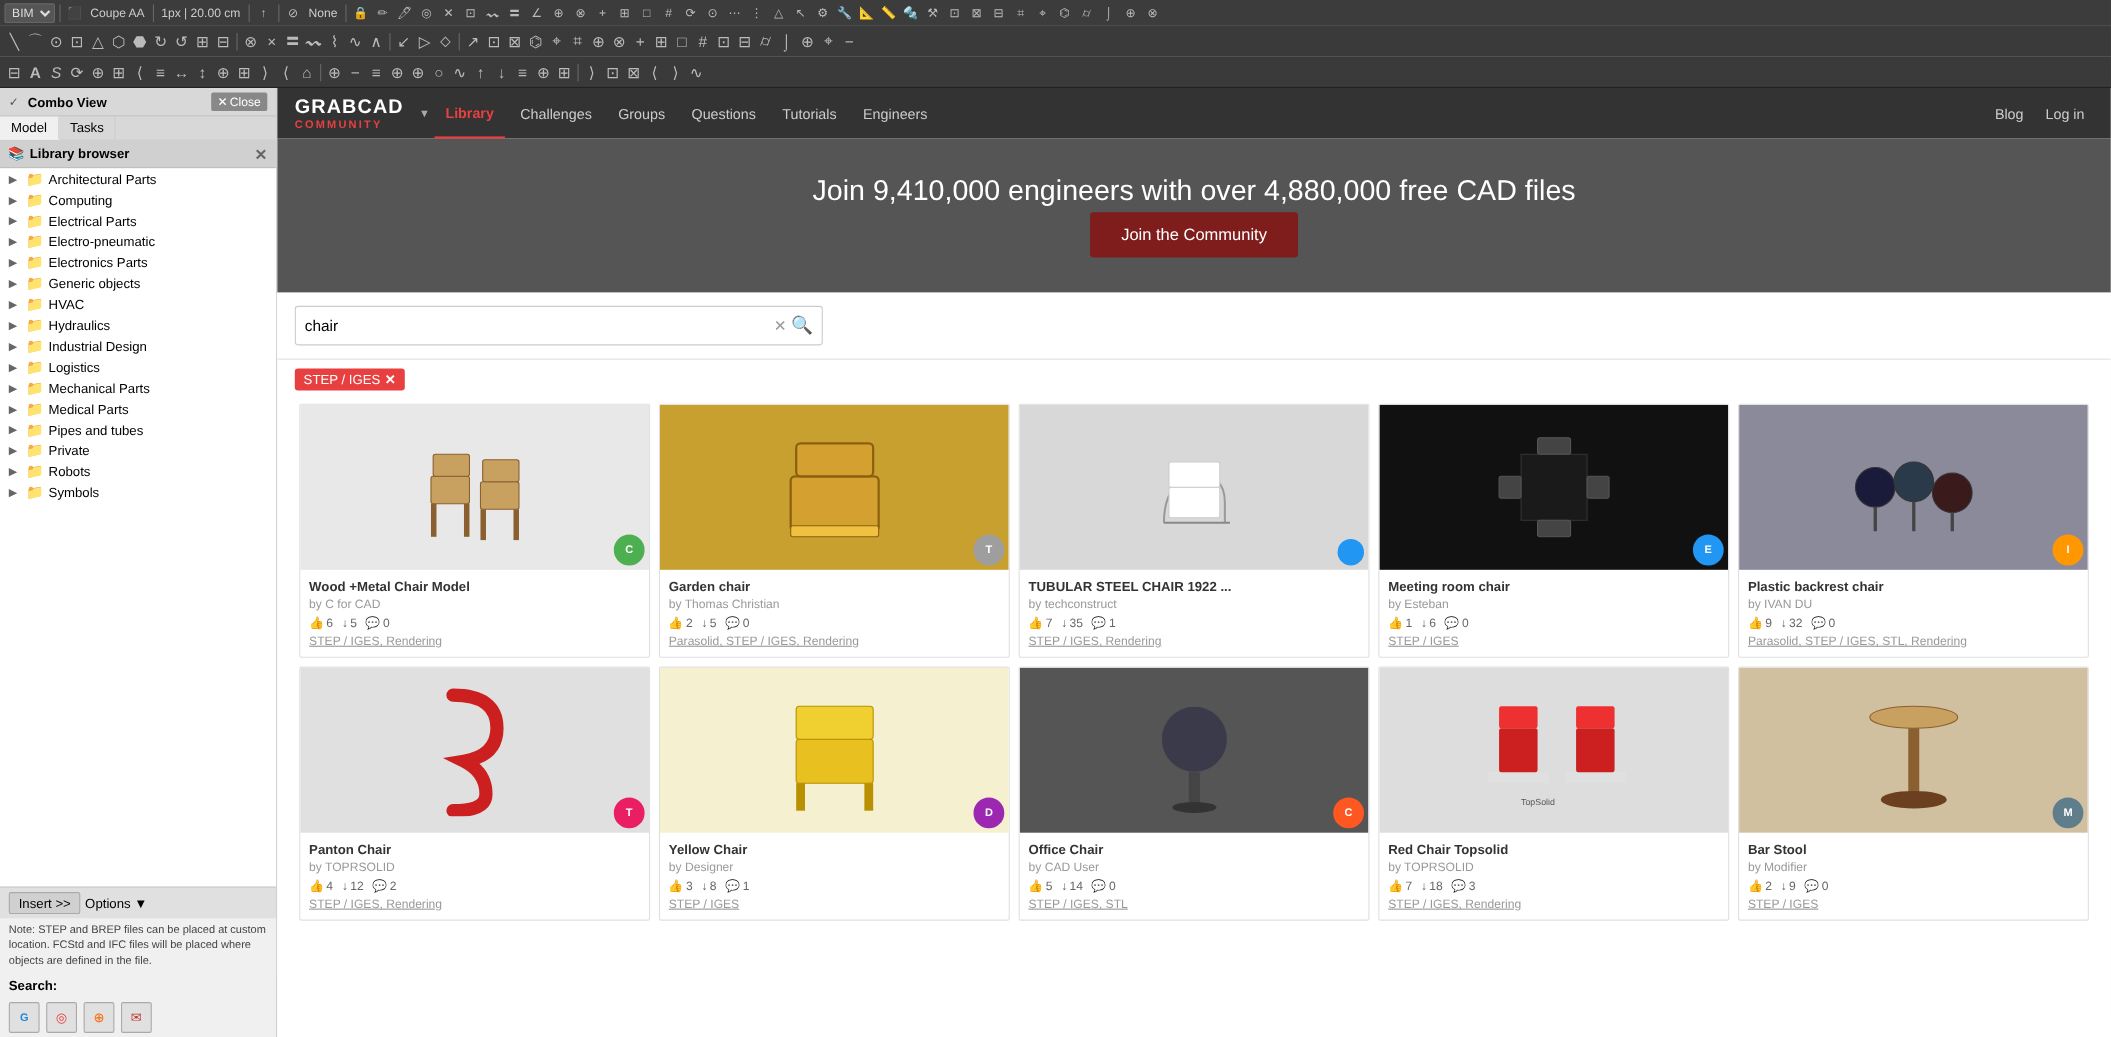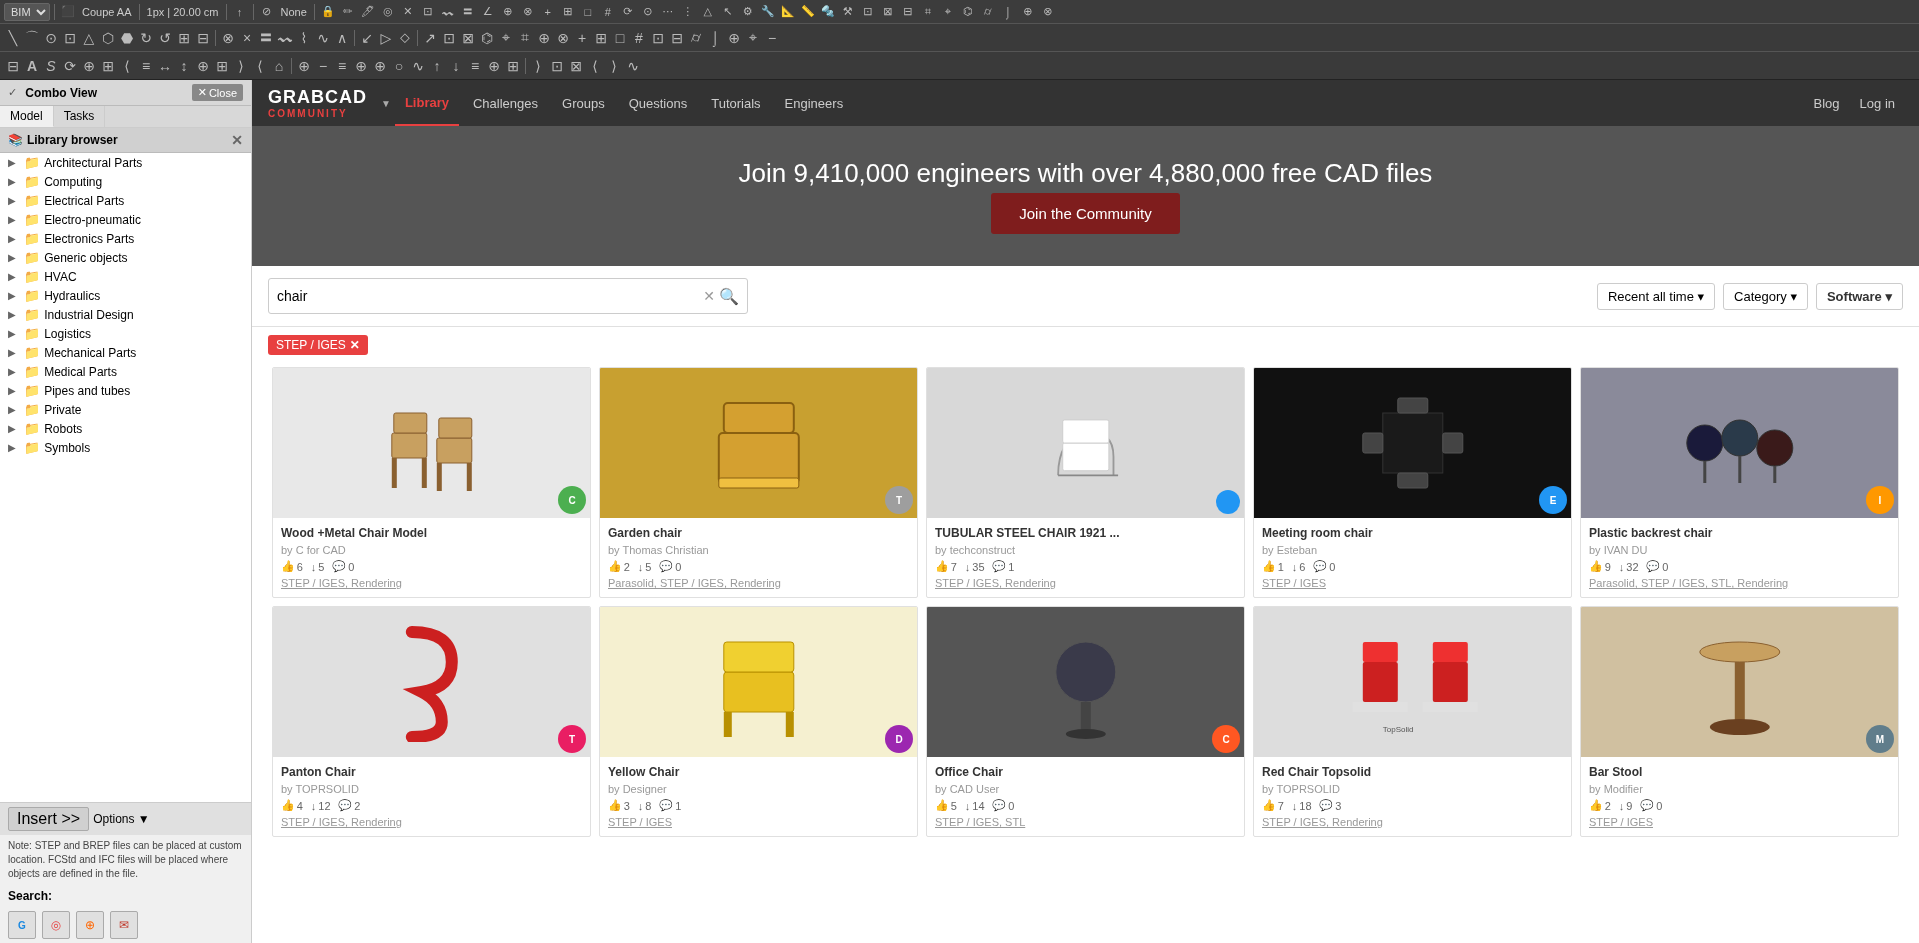--- a/index.html
+++ b/index.html
@@ -149,21 +149,21 @@
       border-top: 1px solid #ccc;
       font-size: 12px;
       display: flex;
       align-items: center;
       gap: 4px;
     }
     .insert-btn {
       background: #d0d0d0;
       border: 1px solid #aaa;
       padding: 2px 8px;
-      font-size: 16px;
+      font-size: 12px;
       cursor: pointer;
       border-radius: 2px;
     }
     .note-area {
       padding: 4px 8px;
       background: #f0f0f0;
       font-size: 10px;
       color: #444;
       line-height: 1.4;
     }
@@ -721,25 +721,20 @@
       <div class="hero-title">Join 9,410,000 engineers with over 4,880,000 free CAD files</div>
       <button class="join-btn">Join the Community</button>
     </div>
 
     <div class="search-bar-area">
       <div class="search-input-wrap">
         <input class="search-text-input" type="text" value="chair" style="">
         <span class="search-clear">✕</span>
         <span class="search-submit">🔍</span>
       </div>
-      <div class="filter-btns">
-        <button class="filter-btn">Recent all time ▾</button>
-        <button class="filter-btn">Category ▾</button>
-        <button class="filter-btn software-active">Software ▾</button>
-      </div>
     </div>
 
     <div class="filter-tags">
       <div class="filter-tag">
         <span>STEP / IGES</span>
         <span class="filter-tag-x">✕</span>
       </div>
     </div>
 
     <div class="cards-grid" id="cards-container">
@@ -816,21 +811,21 @@
       <svg viewBox="0 0 120 130" class="chair-svg">
 
         <path d="M30,100 Q30,60 60,55 Q90,50 90,80 L90,100" fill="none" stroke="#999" stroke-width="2"></path>
         <rect x="35" y="65" width="50" height="30" rx="2" fill="white" stroke="#ccc" stroke-width="1"></rect>
         <rect x="35" y="40" width="50" height="25" rx="2" fill="white" stroke="#ccc" stroke-width="1"></rect>
         <line x1="30" y1="100" x2="95" y2="100" stroke="#888" stroke-width="2"></line>
       </svg>
         <div class="blue-dot"></div>
       </div>
       <div class="card-body">
-        <div class="card-title">TUBULAR STEEL CHAIR 1921 ...</div>
+        <div class="card-title">TUBULAR STEEL CHAIR 1922 ...</div>
         <div class="card-author">by techconstruct</div>
         <div class="card-stats">
           <span class="card-stat">
             <span>👍</span>
             <span>7</span>
           </span>
           <span class="card-stat">
             <span>↓</span>
             <span>35</span>
           </span>

